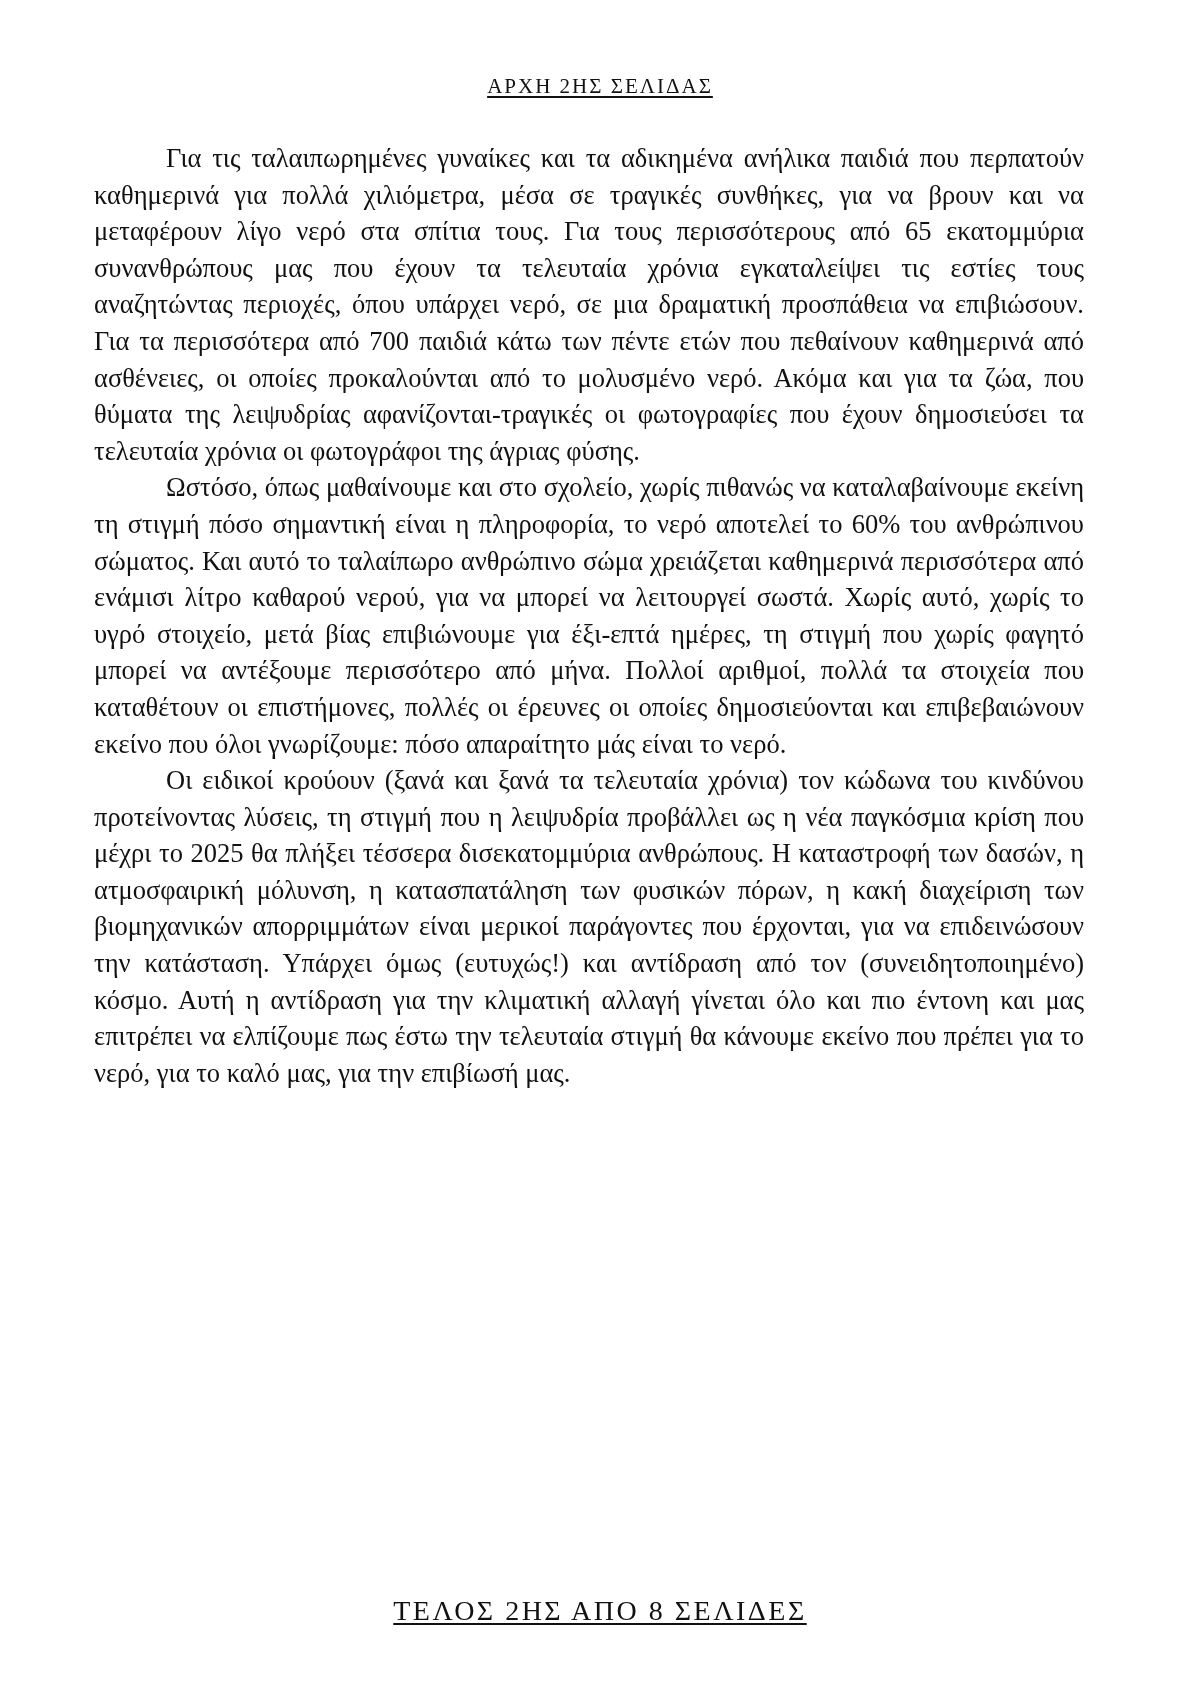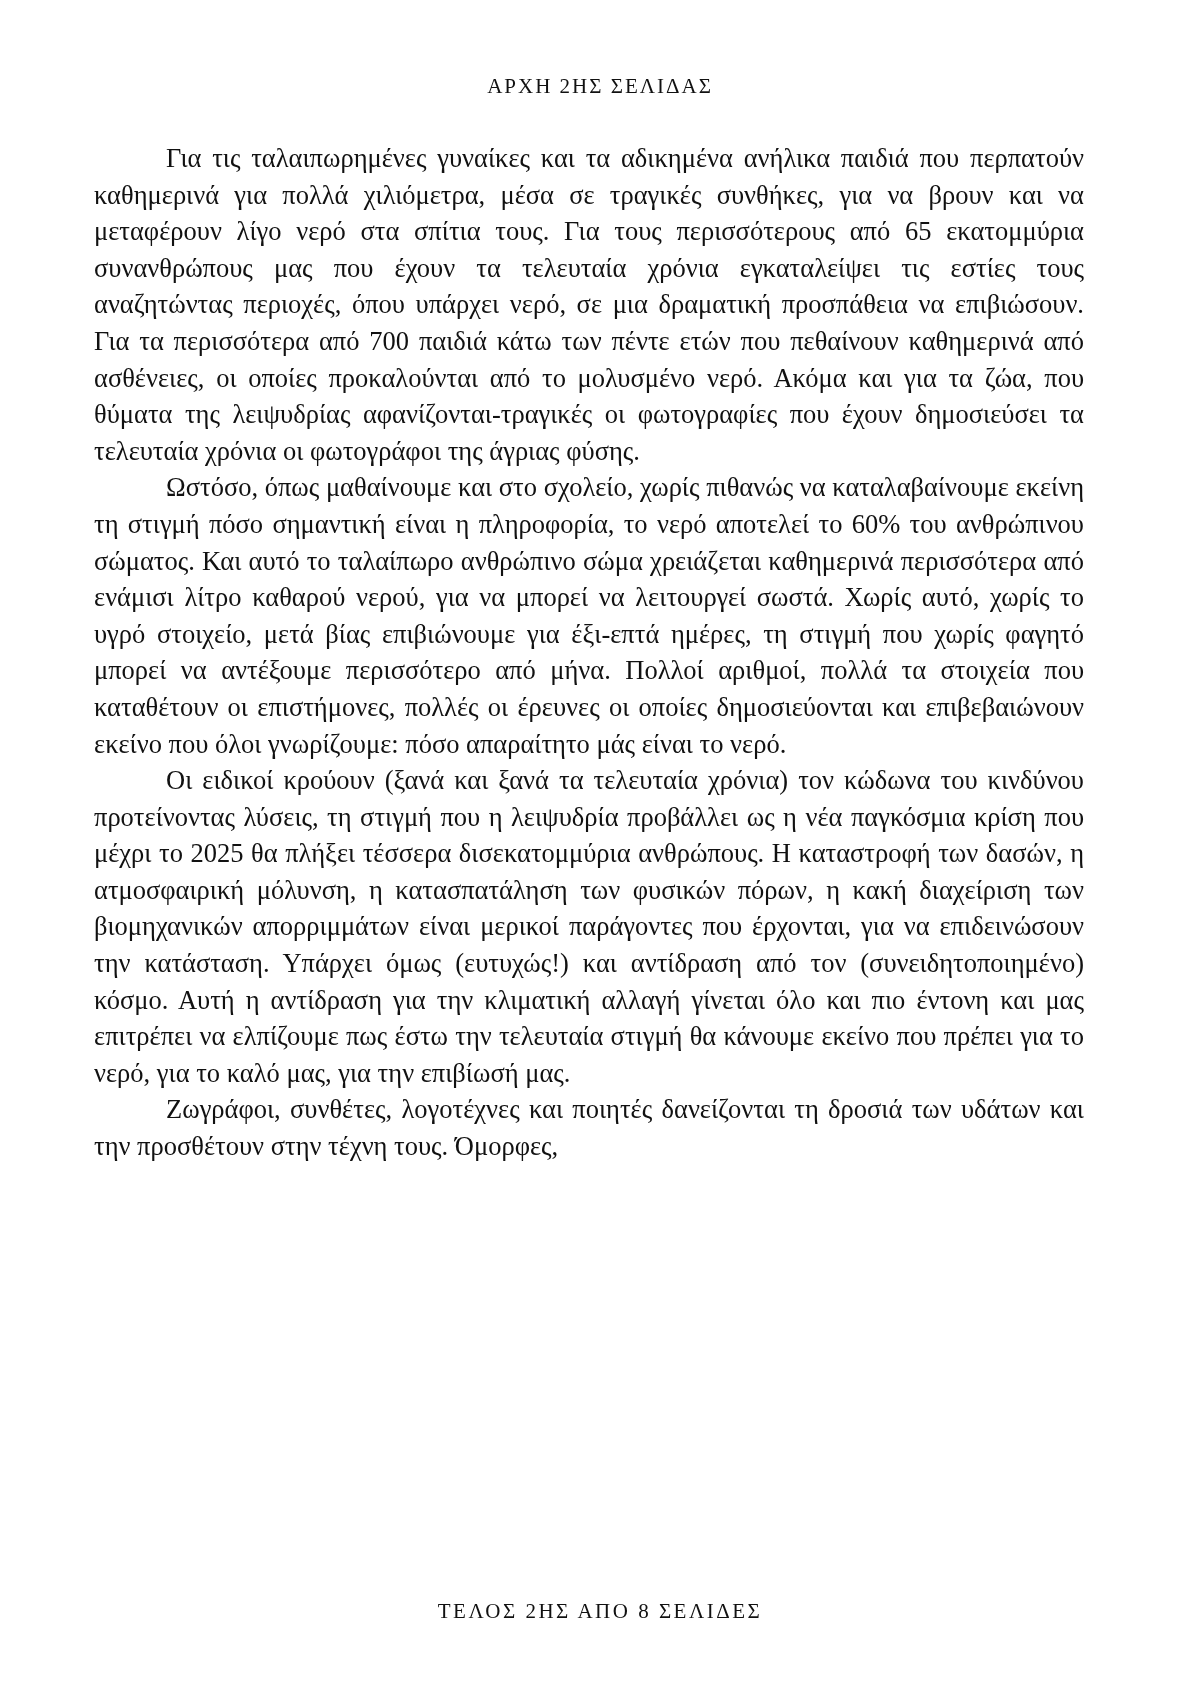--- a/index.html
+++ b/index.html
@@ -20,20 +20,21 @@
       top: 72px;
       left: 0;
       width: 1200px;
       text-align: center;
       font-size: 21px;
       letter-spacing: 2px;
       line-height: 28px;
     }
     .page-header span,
     .page-footer span {
+      text-decoration: underline;
       text-underline-offset: 3px;
       text-decoration-thickness: 1.5px;
     }
     .body-text {
       position: absolute;
       top: 140px;
       left: 94px;
       width: 990px;
       font-size: 26.5px;
       line-height: 36.6px;
@@ -43,34 +44,33 @@
       margin: 0;
       text-indent: 72px;
       text-align: justify;
     }
     .page-footer {
       position: absolute;
       top: 1597px;
       left: 0;
       width: 1200px;
       text-align: center;
-      font-size: 21px;
+      font-size: 28px;
       letter-spacing: 2.5px;
       line-height: 28px;
     }
   </style>
 </head>
 <body>
 
 <div class="page-header">
   <span>ΑΡΧΗ 2ΗΣ ΣΕΛΙΔΑΣ</span>
 </div>
 
 <div class="body-text">
   <p>Για τις ταλαιπωρημένες γυναίκες και τα αδικημένα ανήλικα παιδιά που περπατούν καθημερινά για πολλά χιλιόμετρα, μέσα σε τραγικές συνθήκες, για να βρουν και να μεταφέρουν λίγο νερό στα σπίτια τους. Για τους περισσότερους από 65 εκατομμύρια συνανθρώπους μας που έχουν τα τελευταία χρόνια εγκαταλείψει τις εστίες τους αναζητώντας περιοχές, όπου υπάρχει νερό, σε μια δραματική προσπάθεια να επιβιώσουν. Για τα περισσότερα από 700 παιδιά κάτω των πέντε ετών που πεθαίνουν καθημερινά από ασθένειες, οι οποίες προκαλούνται από το μολυσμένο νερό. Ακόμα και για τα ζώα, που θύματα της λειψυδρίας αφανίζονται-τραγικές οι φωτογραφίες που έχουν δημοσιεύσει τα τελευταία χρόνια οι φωτογράφοι της άγριας φύσης.</p>
   <p>Ωστόσο, όπως μαθαίνουμε και στο σχολείο, χωρίς πιθανώς να καταλαβαίνουμε εκείνη τη στιγμή πόσο σημαντική είναι η πληροφορία, το νερό αποτελεί το 60% του ανθρώπινου σώματος. Και αυτό το ταλαίπωρο ανθρώπινο σώμα χρειάζεται καθημερινά περισσότερα από ενάμισι λίτρο καθαρού νερού, για να μπορεί να λειτουργεί σωστά. Χωρίς αυτό, χωρίς το υγρό στοιχείο, μετά βίας επιβιώνουμε για έξι-επτά ημέρες, τη στιγμή που χωρίς φαγητό μπορεί να αντέξουμε περισσότερο από μήνα. Πολλοί αριθμοί, πολλά τα στοιχεία που καταθέτουν οι επιστήμονες, πολλές οι έρευνες οι οποίες δημοσιεύονται και επιβεβαιώνουν εκείνο που όλοι γνωρίζουμε: πόσο απαραίτητο μάς είναι το νερό.</p>
   <p>Οι ειδικοί κρούουν (ξανά και ξανά τα τελευταία χρόνια) τον κώδωνα του κινδύνου προτείνοντας λύσεις, τη στιγμή που η λειψυδρία προβάλλει ως η νέα παγκόσμια κρίση που μέχρι το 2025 θα πλήξει τέσσερα δισεκατομμύρια ανθρώπους. Η καταστροφή των δασών, η ατμοσφαιρική μόλυνση, η κατασπατάληση των φυσικών πόρων, η κακή διαχείριση των βιομηχανικών απορριμμάτων είναι μερικοί παράγοντες που έρχονται, για να επιδεινώσουν την κατάσταση. Υπάρχει όμως (ευτυχώς!) και αντίδραση από τον (συνειδητοποιημένο) κόσμο. Αυτή η αντίδραση για την κλιματική αλλαγή γίνεται όλο και πιο έντονη και μας επιτρέπει να ελπίζουμε πως έστω την τελευταία στιγμή θα κάνουμε εκείνο που πρέπει για το νερό, για το καλό μας, για την επιβίωσή μας.</p>
-  <p>Ζωγράφοι, συνθέτες, λογοτέχνες και ποιητές δανείζονται τη δροσιά των υδάτων και την προσθέτουν στην τέχνη τους. Όμορφες,</p>
 </div>
 
 <div class="page-footer">
   <span>ΤΕΛΟΣ 2ΗΣ ΑΠΟ 8 ΣΕΛΙΔΕΣ</span>
 </div>
 
 </body></html>

